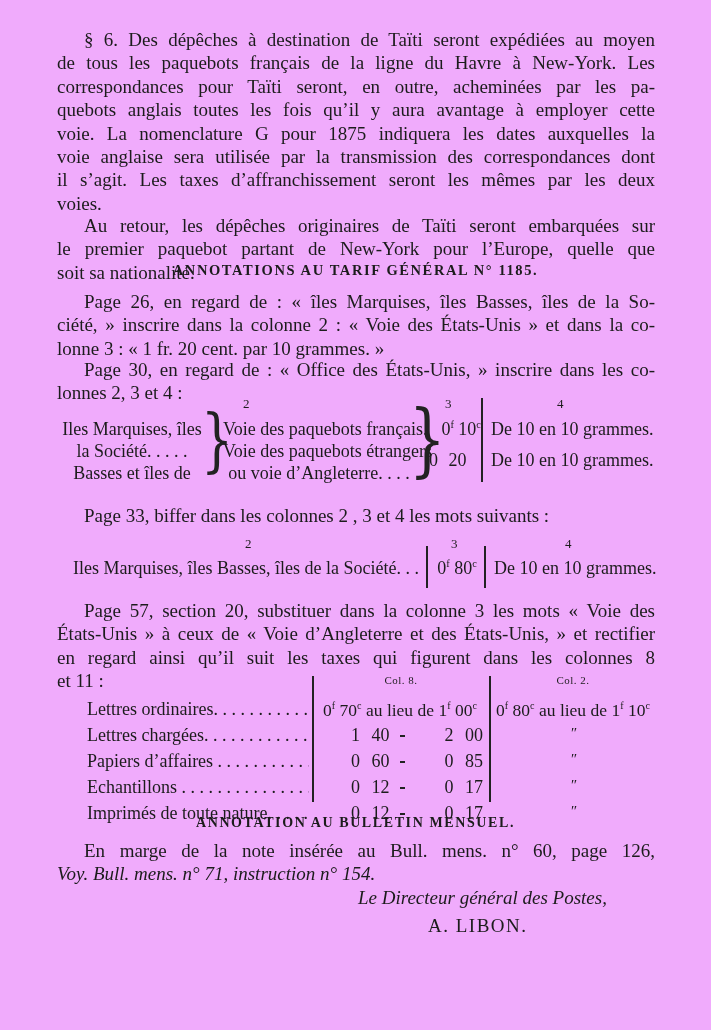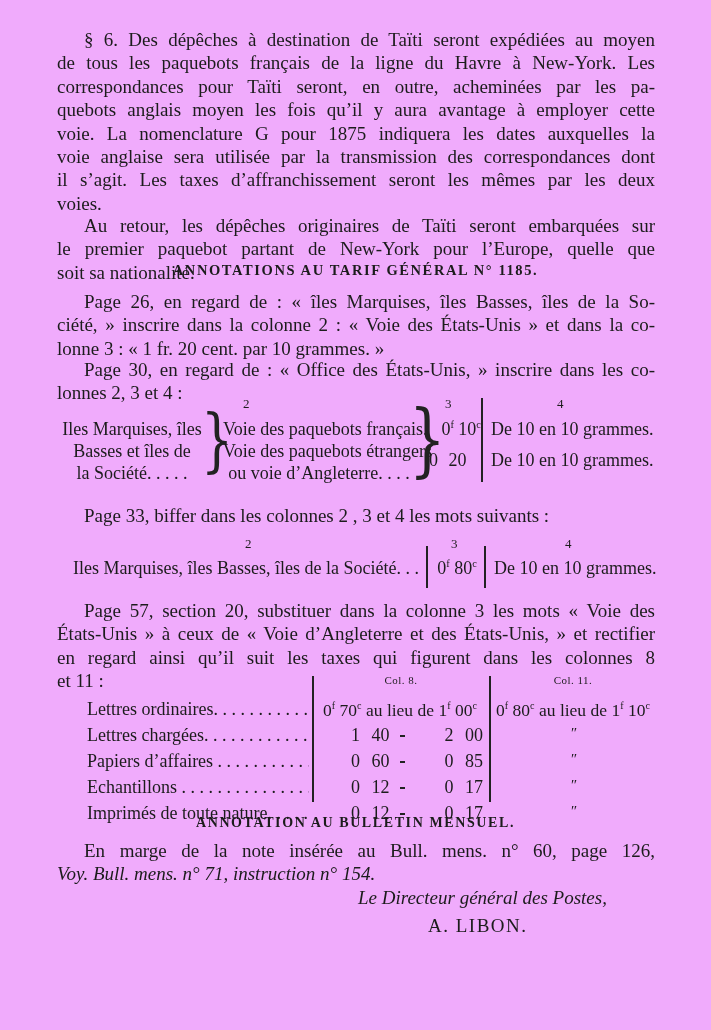--- a/index.html
+++ b/index.html
@@ -45,21 +45,21 @@
 </style>
 </head>
 <body>
 
 <div class="page">
 
   <div class="block" style="top:28px">
       <div class="jline first">§ 6. Des dépêches à destination de Taïti seront expédiées au moyen</div>
       <div class="jline">de tous les paquebots français de la ligne du Havre à New-York. Les</div>
       <div class="jline">correspondances pour Taïti seront, en outre, acheminées par les pa-</div>
-      <div class="jline">quebots anglais moyen les fois qu’il y aura avantage à employer cette</div>
+      <div class="jline">quebots anglais toutes les fois qu’il y aura avantage à employer cette</div>
       <div class="jline">voie. La nomenclature G pour 1875 indiquera les dates auxquelles la</div>
       <div class="jline">voie anglaise sera utilisée par la transmission des correspondances dont</div>
       <div class="jline">il s’agit. Les taxes d’affranchissement seront les mêmes par les deux</div>
       <div class="jline last">voies.</div>
     </div>
 
   <div class="block" style="top:214px">
       <div class="jline first">Au retour, les dépêches originaires de Taïti seront embarquées sur</div>
       <div class="jline">le premier paquebot partant de New-York pour l’Europe, quelle que</div>
       <div class="jline last">soit sa nationalité.</div>
@@ -78,22 +78,22 @@
       <div class="jline last">lonnes 2, 3 et 4 :</div>
     </div>
 
   <div class="ttable" style="top:392px;height:108px">
     <span class="colnum" style="left:186px;top:4px">2</span>
     <span class="colnum" style="left:388px;top:4px">3</span>
     <span class="colnum" style="left:500px;top:4px">4</span>
 
     <div class="cell t1-label" style="left:4px;top:26px;width:142px;line-height:22px">
         <div>Iles Marquises, îles</div>
+        <div>la Société. . . . .</div>
         <div>Basses et îles de</div>
-        <div>la Société. . . . .</div>
       </div>
 
     <span class="brace" style="left:144px;top:13px;font-size:70px;line-height:70px">}</span>
 
     <div class="cell" style="left:166px;top:27px;width:192px">Voie des paquebots français.</div>
     <div class="cell" style="left:166px;top:49px;width:192px">Voie des paquebots étrangers</div>
     <div class="cell t1-c2-center" style="left:166px;top:71px;width:192px">ou voie d’Angleterre. . . .</div>
 
     <span class="brace" style="left:352px;top:8px;font-size:80px;line-height:80px">}</span>
 
@@ -126,21 +126,21 @@
 
   <div class="block" style="top:599px">
       <div class="jline first">Page 57, section 20, substituer dans la colonne 3 les mots « Voie des</div>
       <div class="jline">États-Unis » à ceux de « Voie d’Angleterre et des États-Unis, » et rectifier</div>
       <div class="jline">en regard ainsi qu’il suit les taxes qui figurent dans les colonnes 8</div>
       <div class="jline last">et 11 :</div>
     </div>
 
   <div class="ttable" style="top:672px;height:140px">
     <div class="t3-head" style="left:258px;top:2px;width:172px">Col. 8.</div>
-    <div class="t3-head" style="left:435px;top:2px;width:162px">Col. 11.</div>
+    <div class="t3-head" style="left:435px;top:2px;width:162px">Col. 2.</div>
 
     <div class="vrule" style="left:255px;top:4px;height:126px"></div>
     <div class="vrule" style="left:432px;top:4px;height:126px"></div>
 
     <div class="cell t3-label" style="left:30px;top:27px;width:222px">Lettres ordinaires. . . . . . . . . . . . . . . . .</div>
     <div class="cell t3-c8" style="left:258px;top:28px;width:170px">0<sup>f</sup> 70<sup>c</sup> au lieu de 1<sup>f</sup> 00<sup>c</sup></div>
     <div class="cell t3-c11" style="left:435px;top:28px;width:162px">0<sup>f</sup> 80<sup>c</sup> au lieu de 1<sup>f</sup> 10<sup>c</sup></div>
 
     <div class="cell t3-label" style="left:30px;top:53px;width:222px">Lettres chargées. . . . . . . . . . . . . . . . .</div>
     <div class="cell c8pair" style="left:262px;top:53px;width:164px">

